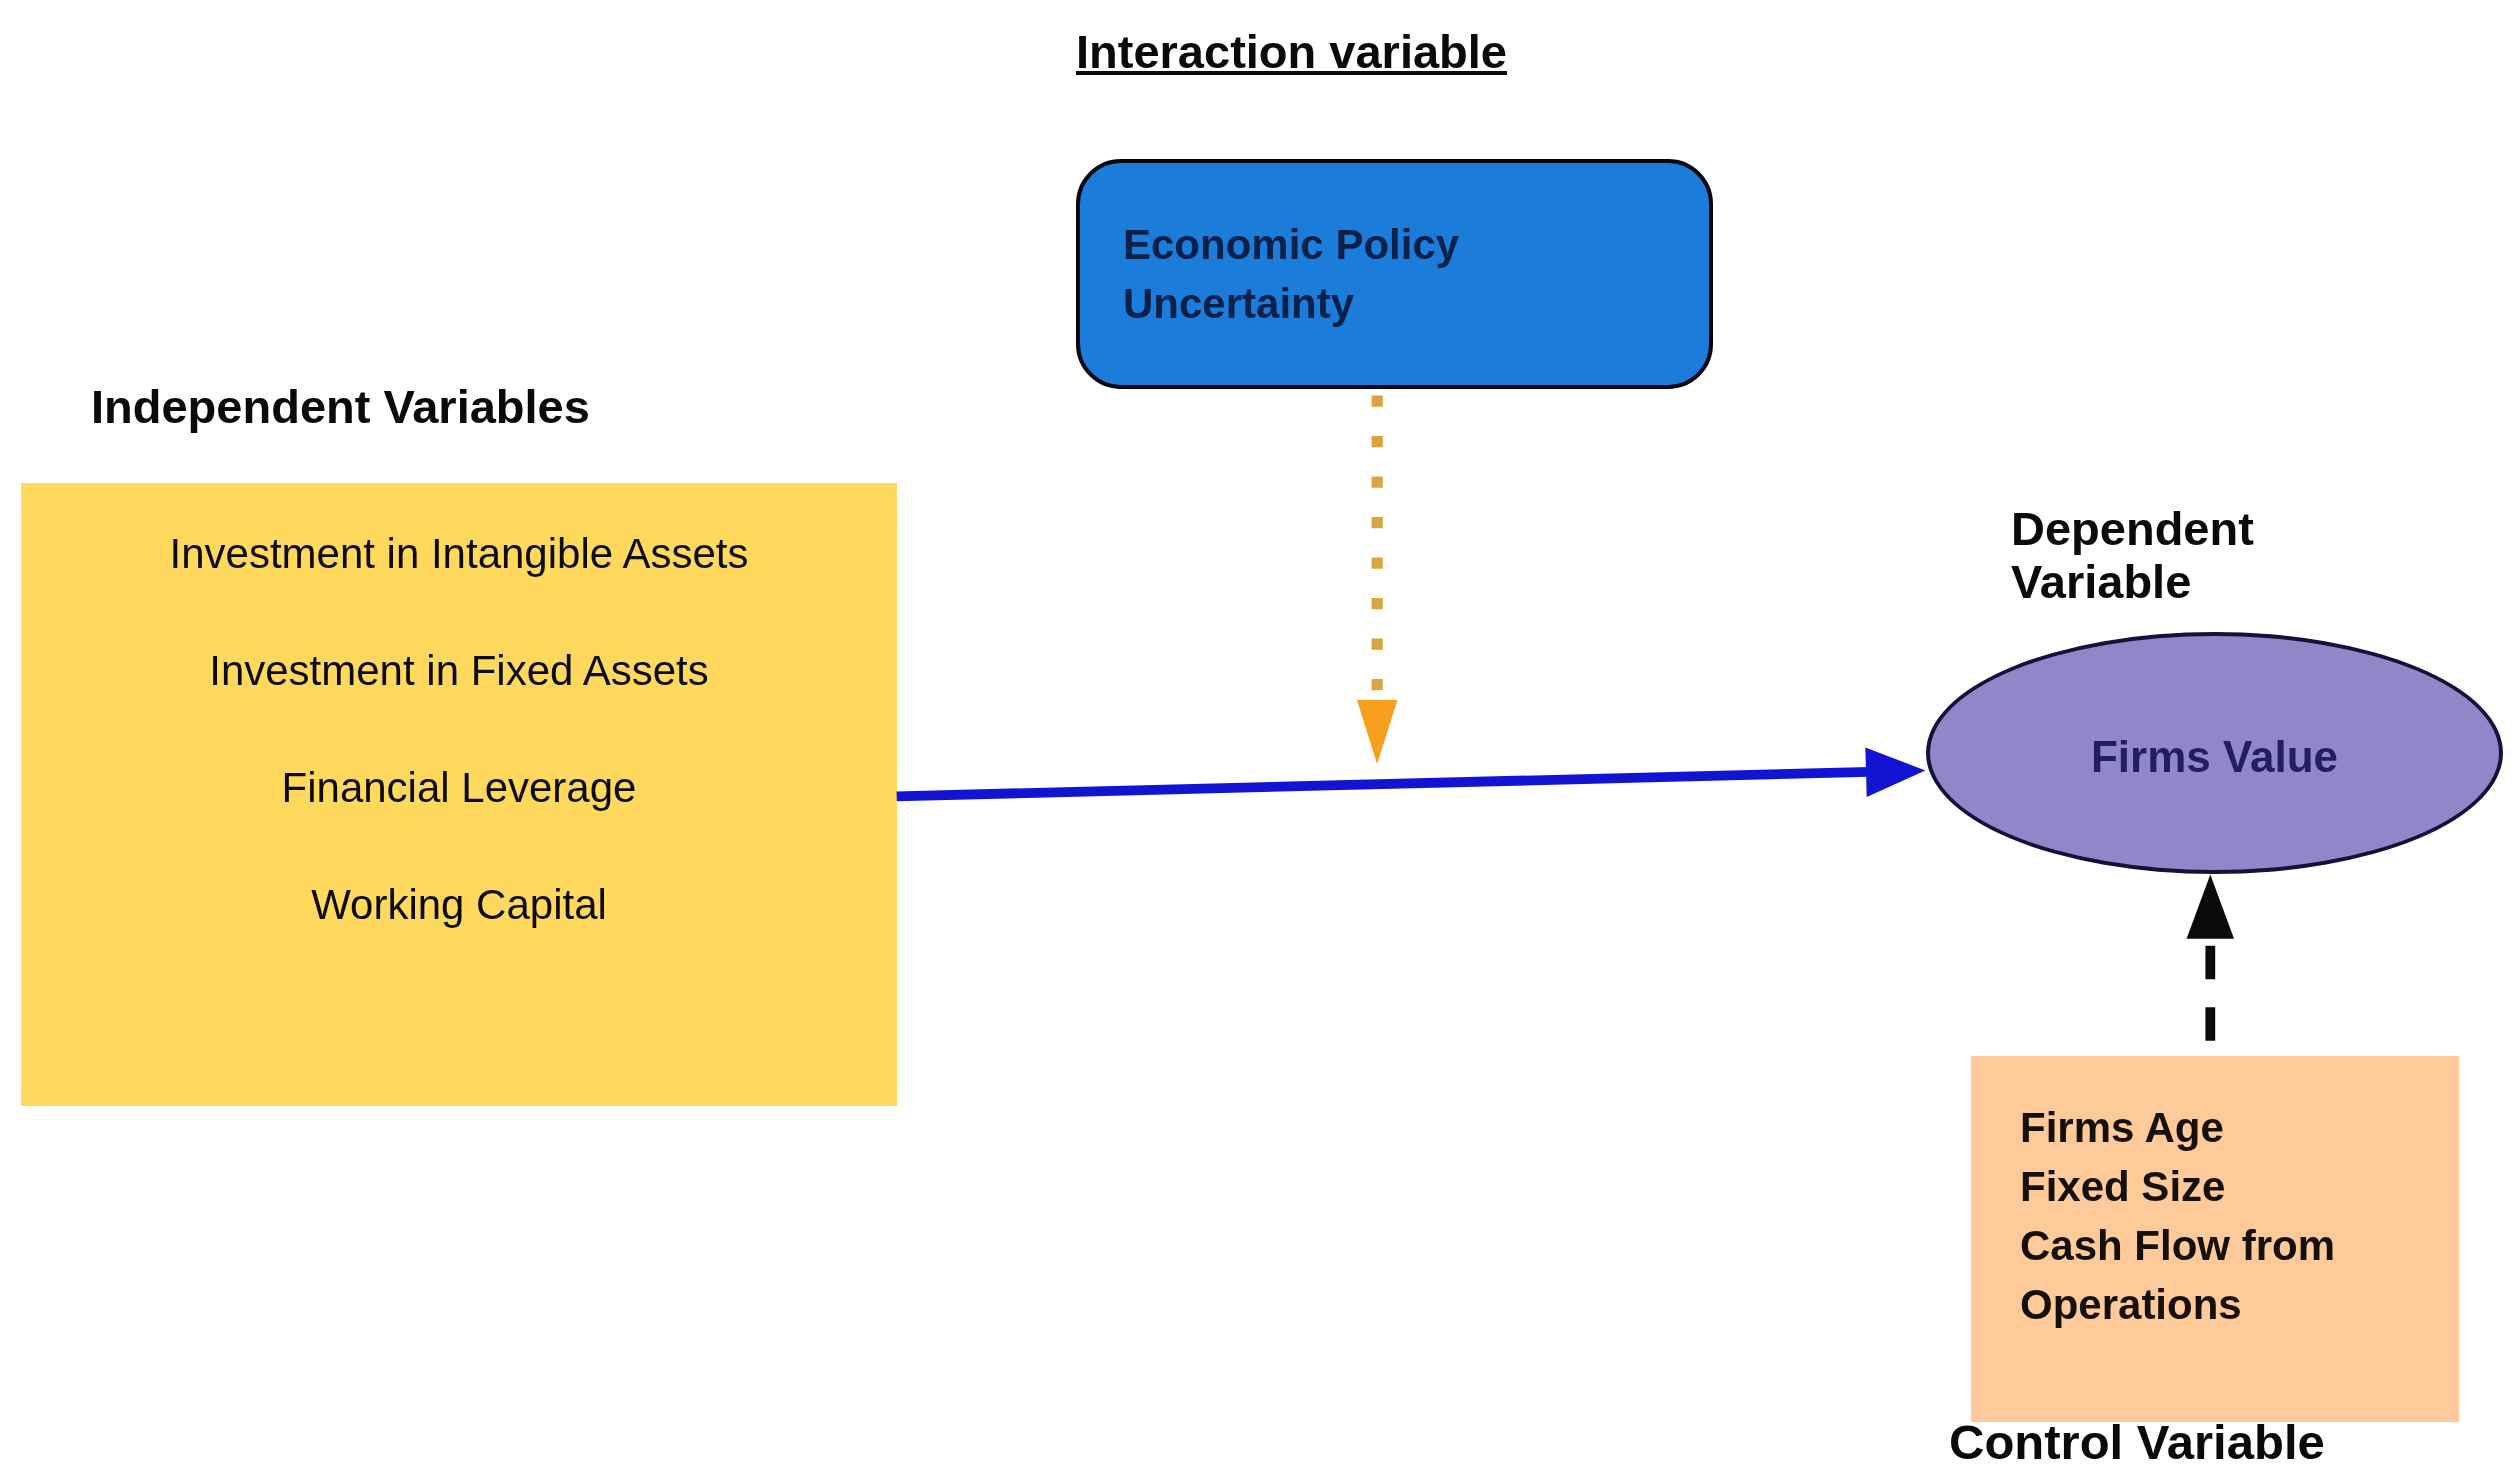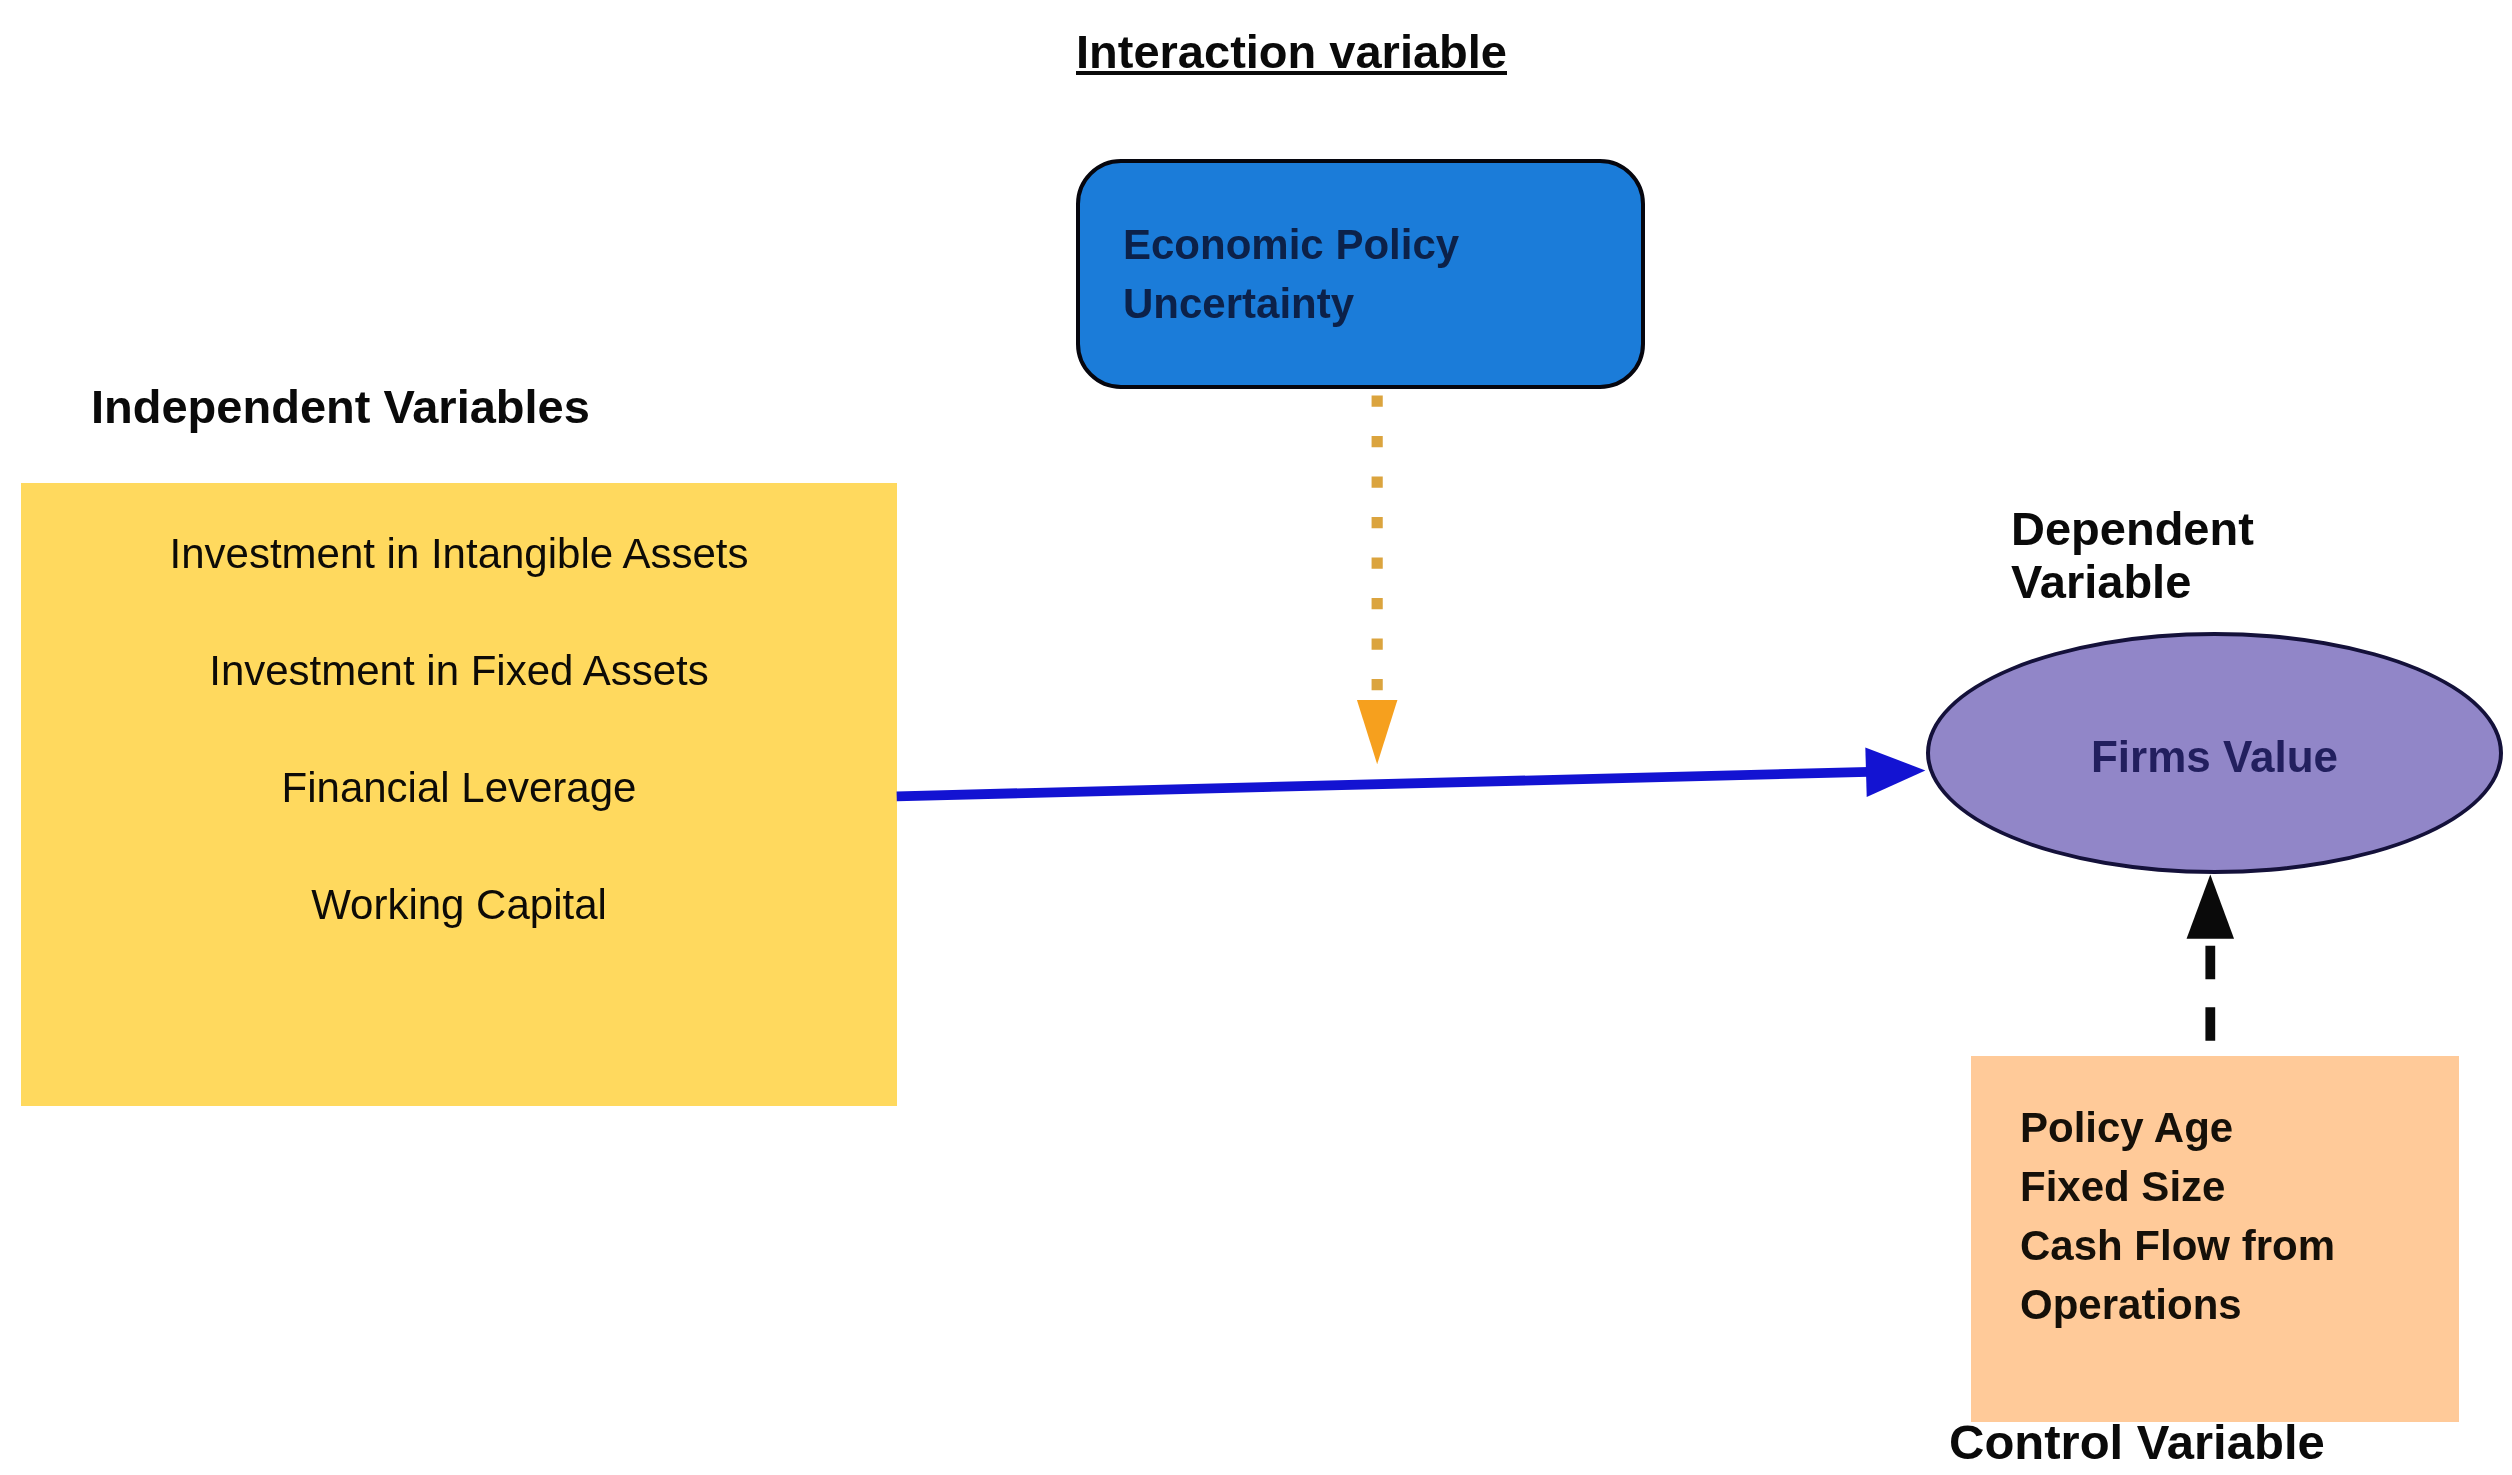--- a/index.html
+++ b/index.html
@@ -37,21 +37,21 @@
     white-space:nowrap;
   }
   .label.wrap{white-space:normal;}
   .interaction-label{left:1076px;top:25px;text-decoration:underline;}
   .independent-label{left:91px;top:380px;}
   .dependent-label{left:2011px;top:502px;width:328px;}
   .control-label{left:1949px;top:1416px;font-size:49px;}
 
   .interaction-box{
     position:absolute;
-    left:1076px;top:159px;width:569px;height:230px;
+    left:1076px;top:159px;width:637px;height:230px;
     background:var(--interaction_box_fill);
     border:4.2px solid var(--interaction_box_border);
     border-radius:45px;
     display:flex;align-items:center;
     padding-left:43px;padding-right:105px;
   }
   .interaction-box .box-text{
     font-weight:bold;font-size:42px;line-height:59px;
     color:var(--interaction_box_text);
   }
@@ -144,19 +144,19 @@
       <line class="control-arrow-shaft" x1="3165" y1="1354" x2="3165" y2="1512"></line>
       <polygon class="control-arrow-head" points="3165,1252 3131,1344 3199,1344"></polygon>
     </g>
   </svg>
 
   <div class="dependent-ellipse">
     <div class="box-text">Firms Value</div>
   </div>
 
   <div class="control-box">
-    <div class="item">Policy Age</div>
+    <div class="item">Firms Age</div>
     <div class="item">Fixed Size</div>
     <div class="item">Cash Flow from Operations</div>
   </div>
 
 </div>
 
 
 </body></html>

